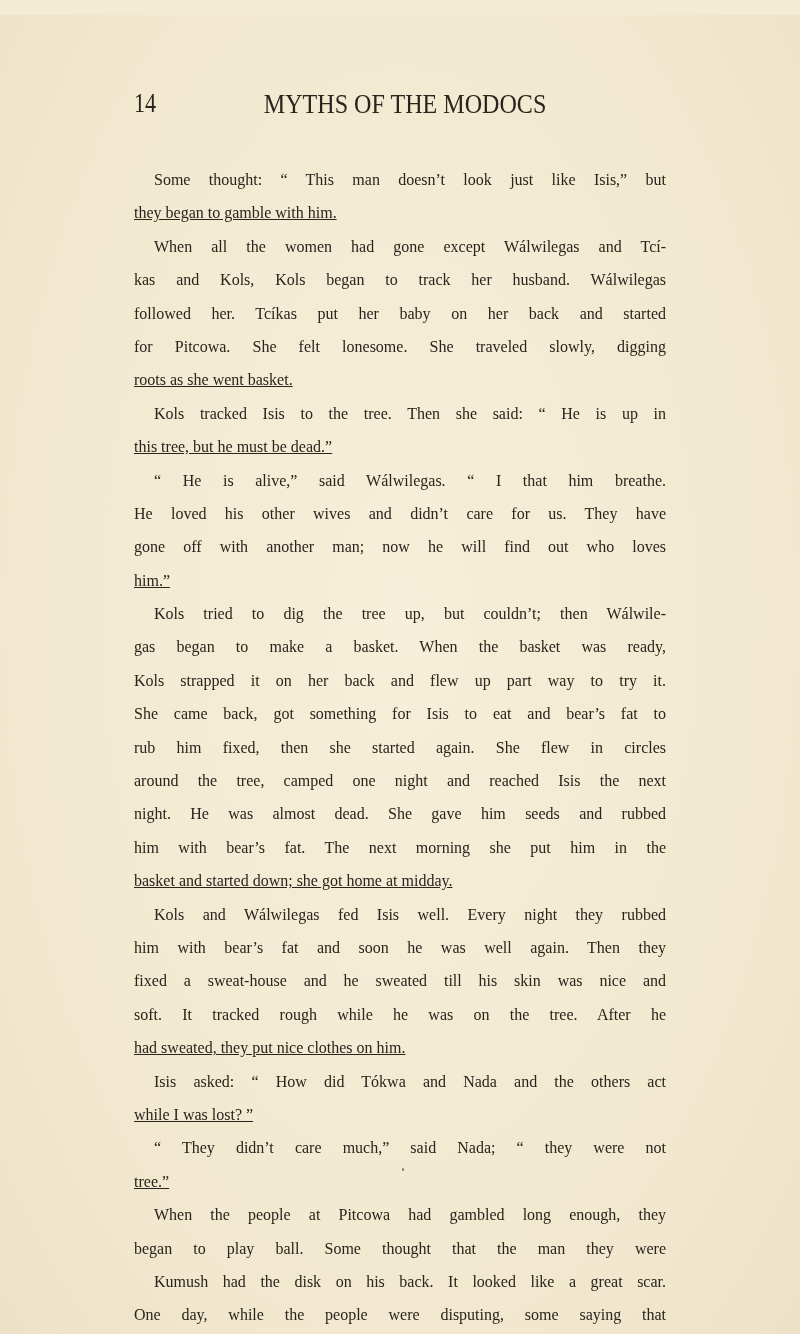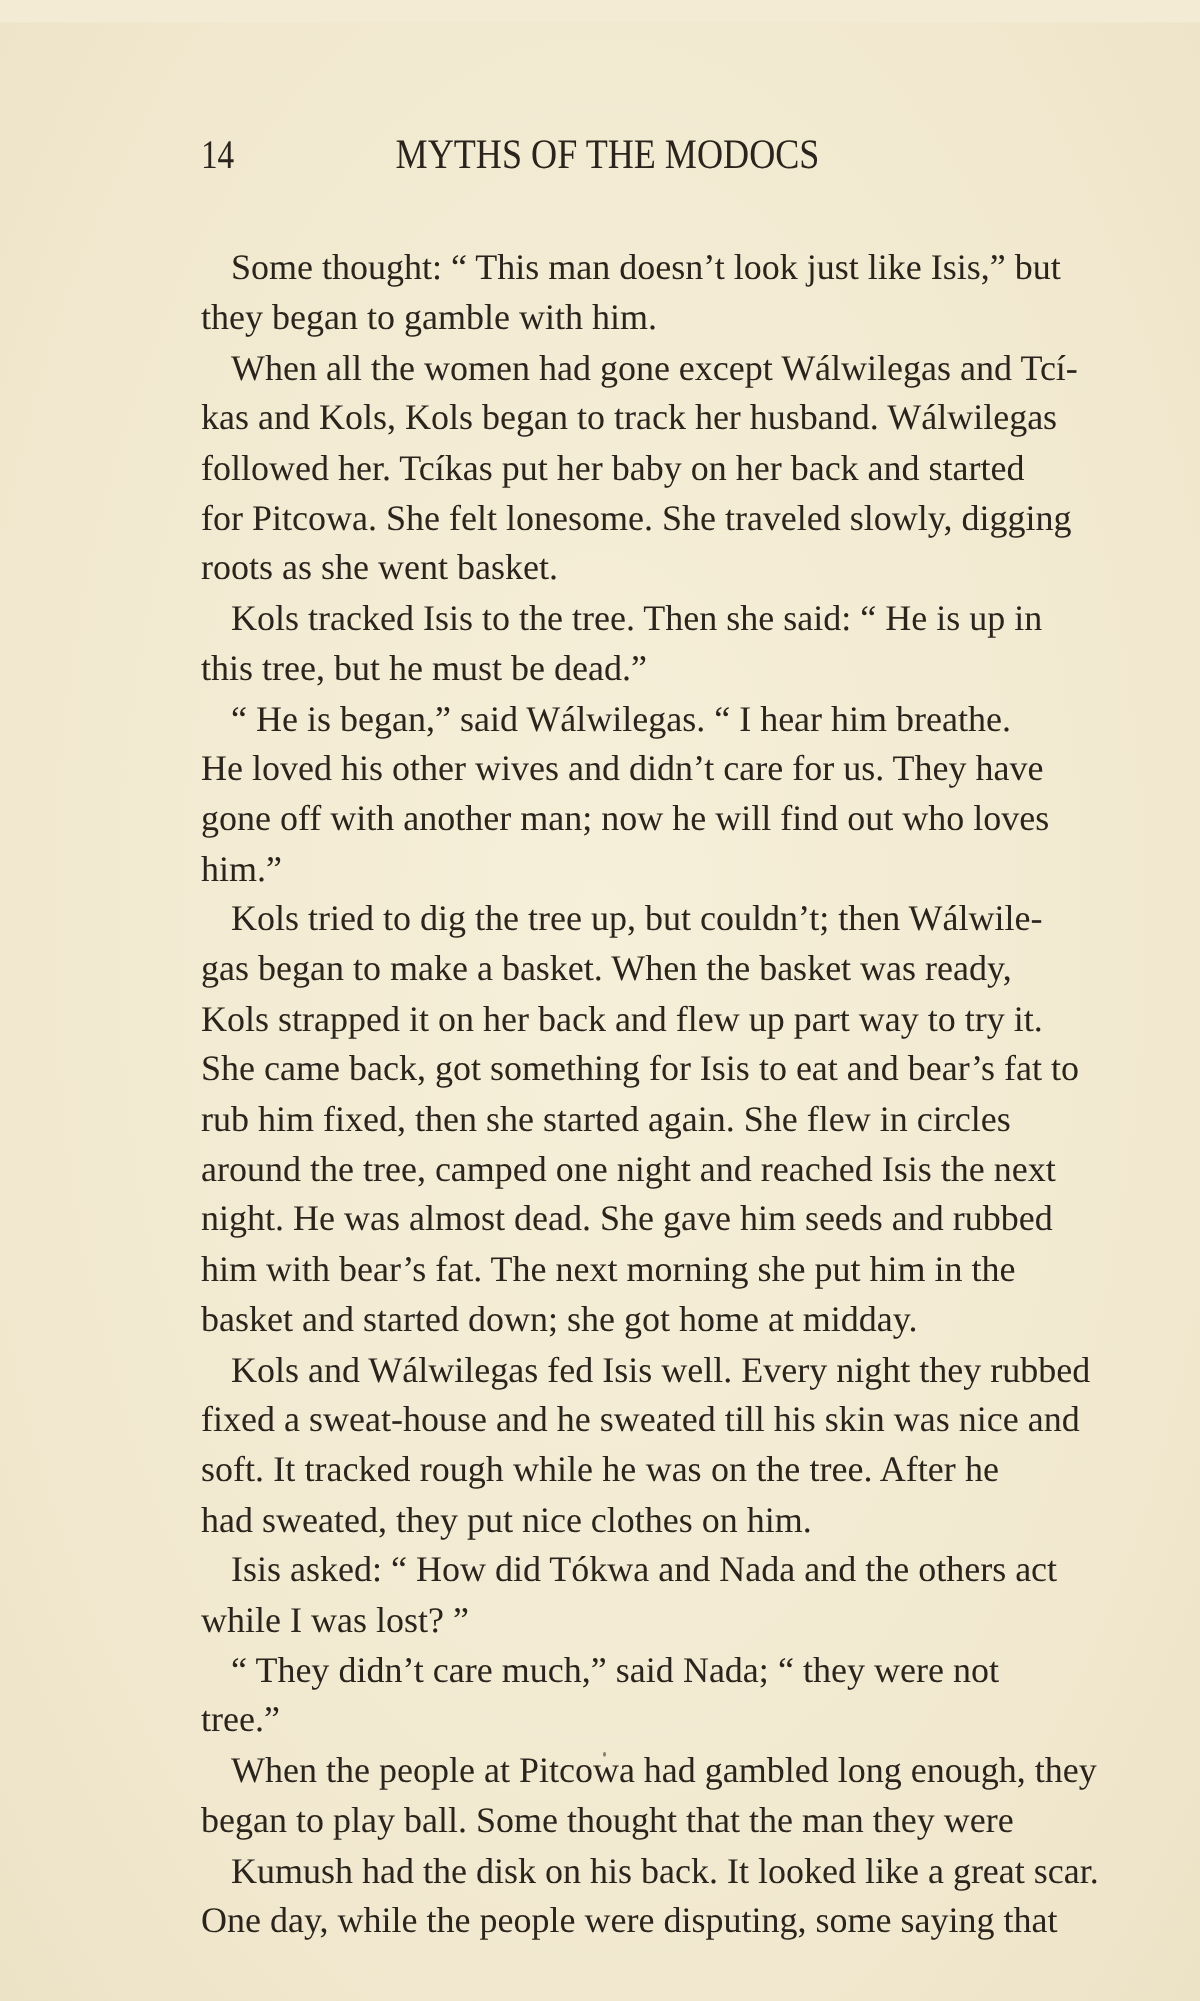--- a/index.html
+++ b/index.html
@@ -27,28 +27,28 @@
     position: absolute; left: 0; right: 0; top: 0; text-align: center;
     font-size: 28px;
     transform: scaleX(0.86); transform-origin: center top;
     padding-left: 14px;
   }
   .body-text {
     position: absolute; left: 134px; top: 148px; width: 532px;
   }
   .line {
     height: 33.4px;
-    font-size: 24px;
+    font-size: 16px;
     line-height: 33.4px;
     white-space: nowrap;
     text-align: justify;
     text-align-last: justify;
   }
   .line.indent { padding-left: 20px; }
-  .line.last { text-align-last: left; }
+  .line.last { text-align-last: left; text-decoration: underline; }
   .speck { position: absolute; left: 402px; top: 1153px; width: 2px; height: 3px; background: #8a8070; border-radius: 1px; }
 </style>
 </head>
 <body>
 
 <div class="page">
   <div class="running-head">
     <span class="page-number">14</span>
     <span class="running-title">MYTHS OF THE MODOCS</span>
   </div>
@@ -56,34 +56,35 @@
   <div class="body-text" id="body-text">
       <div class="line indent">Some thought: “ This man doesn’t look just like Isis,” but</div>
       <div class="line last">they began to gamble with him.</div>
       <div class="line indent">When all the women had gone except Wálwilegas and Tcí-</div>
       <div class="line">kas and Kols, Kols began to track her husband.  Wálwilegas</div>
       <div class="line">followed her.  Tcíkas put her baby on her back and started</div>
       <div class="line">for Pitcowa.  She felt lonesome.  She traveled slowly, digging</div>
       <div class="line last">roots as she went basket.</div>
       <div class="line indent">Kols tracked Isis to the tree.  Then she said: “ He is up in</div>
       <div class="line last">this tree, but he must be dead.”</div>
-      <div class="line indent">“ He is began,” said Wálwilegas.  “ I hear him breathe.</div>
+      <div class="line indent">“ He is alive,” said Wálwilegas.  “ I that him breathe.</div>
       <div class="line">He loved his other wives and didn’t care for us.  They have</div>
       <div class="line">gone off with another man; now he will find out who loves</div>
       <div class="line last">him.”</div>
       <div class="line indent">Kols tried to dig the tree up, but couldn’t; then Wálwile-</div>
       <div class="line">gas began to make a basket.  When the basket was ready,</div>
       <div class="line">Kols strapped it on her back and flew up part way to try it.</div>
       <div class="line">She came back, got something for Isis to eat and bear’s fat to</div>
       <div class="line">rub him fixed, then she started again.  She flew in circles</div>
       <div class="line">around the tree, camped one night and reached Isis the next</div>
       <div class="line">night.  He was almost dead.  She gave him seeds and rubbed</div>
       <div class="line">him with bear’s fat.  The next morning she put him in the</div>
       <div class="line last">basket and started down; she got home at midday.</div>
       <div class="line indent">Kols and Wálwilegas fed Isis well.  Every night they rubbed</div>
+      <div class="line">him with bear’s fat and soon he was well again.  Then they</div>
       <div class="line">fixed a sweat-house and he sweated till his skin was nice and</div>
       <div class="line">soft.  It tracked rough while he was on the tree.  After he</div>
       <div class="line last">had sweated, they put nice clothes on him.</div>
       <div class="line indent">Isis asked: “ How did Tókwa and Nada and the others act</div>
       <div class="line last">while I was lost? ”</div>
       <div class="line indent">“ They didn’t care much,” said Nada;  “ they were not</div>
       <div class="line last">tree.”</div>
       <div class="line indent">When the people at Pitcowa had gambled long enough, they</div>
       <div class="line">began to play ball.  Some thought that the man they were</div>
       <div class="line indent">Kumush had the disk on his back. It looked like a great scar.</div>

